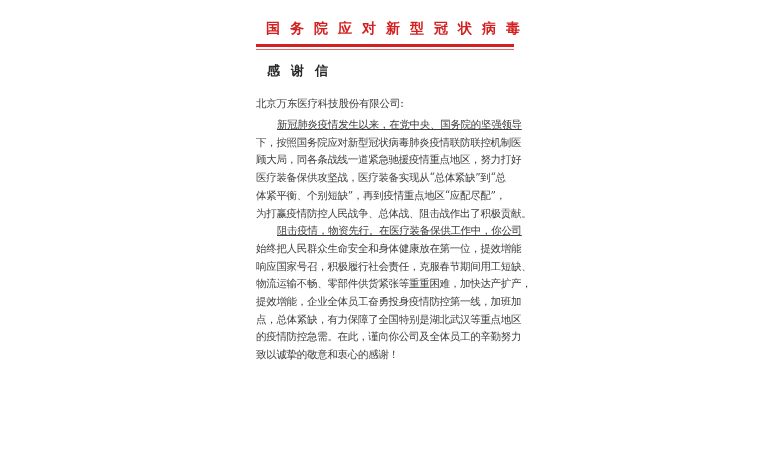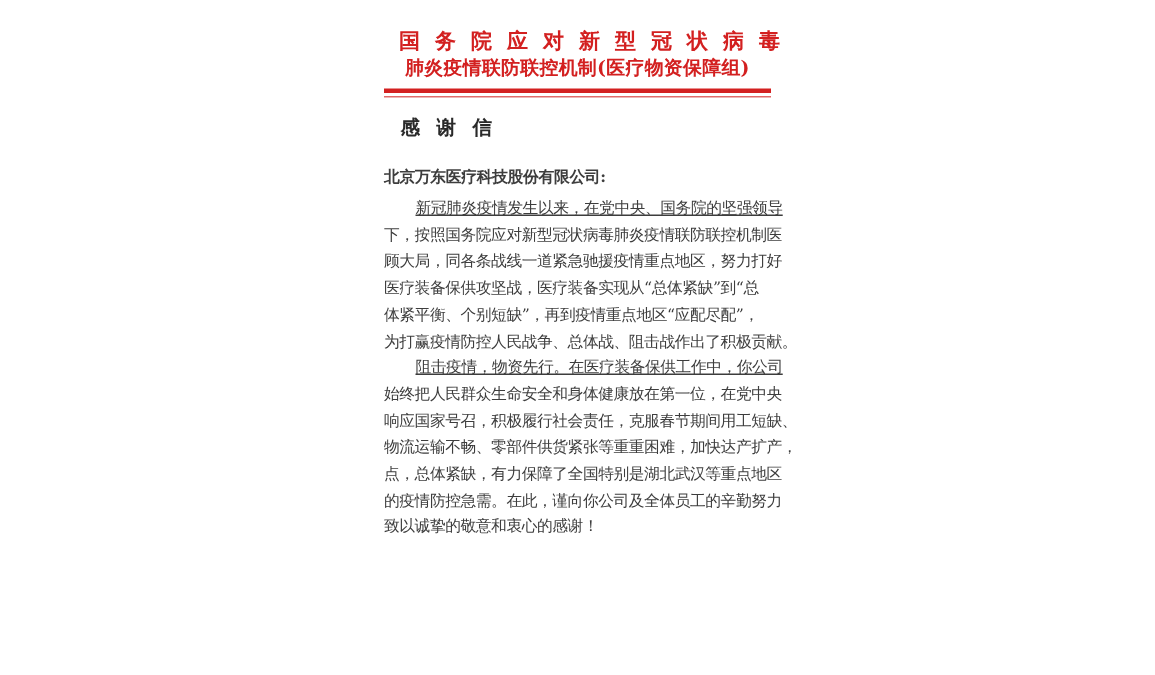--- a/index.html
+++ b/index.html
@@ -19,21 +19,21 @@
   .rule-top{
     margin-top:7px;height:2px;
     border-top:3px solid #d32020;border-bottom:1px solid #e06a6a;
   }
   .letter-title{
     margin-top:13px;color:#2a2a2a;font-weight:bold;font-size:13px;line-height:15px;
     text-align:left;letter-spacing:11px;text-indent:11px;white-space:nowrap;
   }
   .recipient{
     margin-top:18px;font-size:10.5px;line-height:14px;color:#3d3d3d;
-    letter-spacing:-0.2px;white-space:nowrap;font-weight:bold;
+    letter-spacing:-0.2px;white-space:nowrap;
   }
   .para{margin:0;}
   .para-1{margin-top:6px;}
   .line{
     font-size:10.5px;line-height:17.7px;color:#3d3d3d;
     letter-spacing:-0.3px;white-space:nowrap;
   }
   .line.indent{text-indent:21px;text-decoration:underline;}
   .rule-bottom{
     position:absolute;left:0;top:404px;width:258px;height:3px;
@@ -41,42 +41,42 @@
   }
 </style>
 </head>
 <body>
 
 <div class="canvas">
   <div class="sheet">
 
     <div class="letterhead">
       <div class="lh1">国务院应对新型冠状病毒</div>
-      <div class="lh2">肺炎疫情联防联控机制(医疗物资保障组)</div>
       <div class="rule-top"></div>
     </div>
 
     <div class="letter-title">感谢信</div>
 
     <div class="recipient">北京万东医疗科技股份有限公司:</div>
 
     <div class="para para-1">
       <div class="line indent">新冠肺炎疫情发生以来，在党中央、国务院的坚强领导</div>
       <div class="line">下，按照国务院应对新型冠状病毒肺炎疫情联防联控机制医</div>
       <div class="line">顾大局，同各条战线一道紧急驰援疫情重点地区，努力打好</div>
       <div class="line">医疗装备保供攻坚战，医疗装备实现从“总体紧缺”到“总</div>
       <div class="line">体紧平衡、个别短缺”，再到疫情重点地区“应配尽配”，</div>
       <div class="line">为打赢疫情防控人民战争、总体战、阻击战作出了积极贡献。</div>
     </div>
 
     <div class="para">
       <div class="line indent">阻击疫情，物资先行。在医疗装备保供工作中，你公司</div>
-      <div class="line">始终把人民群众生命安全和身体健康放在第一位，在党中央</div>
+      <div class="line">始终把人民群众生命安全和身体健康放在第一位，提效增能</div>
       <div class="line">响应国家号召，积极履行社会责任，克服春节期间用工短缺、</div>
       <div class="line">物流运输不畅、零部件供货紧张等重重困难，加快达产扩产，</div>
+      <div class="line">提效增能，企业全体员工奋勇投身疫情防控第一线，加班加</div>
       <div class="line">点，总体紧缺，有力保障了全国特别是湖北武汉等重点地区</div>
       <div class="line">的疫情防控急需。在此，谨向你公司及全体员工的辛勤努力</div>
       <div class="line">致以诚挚的敬意和衷心的感谢！</div>
     </div>
 
     <div class="rule-bottom"></div>
 
   </div>
 </div>
 

